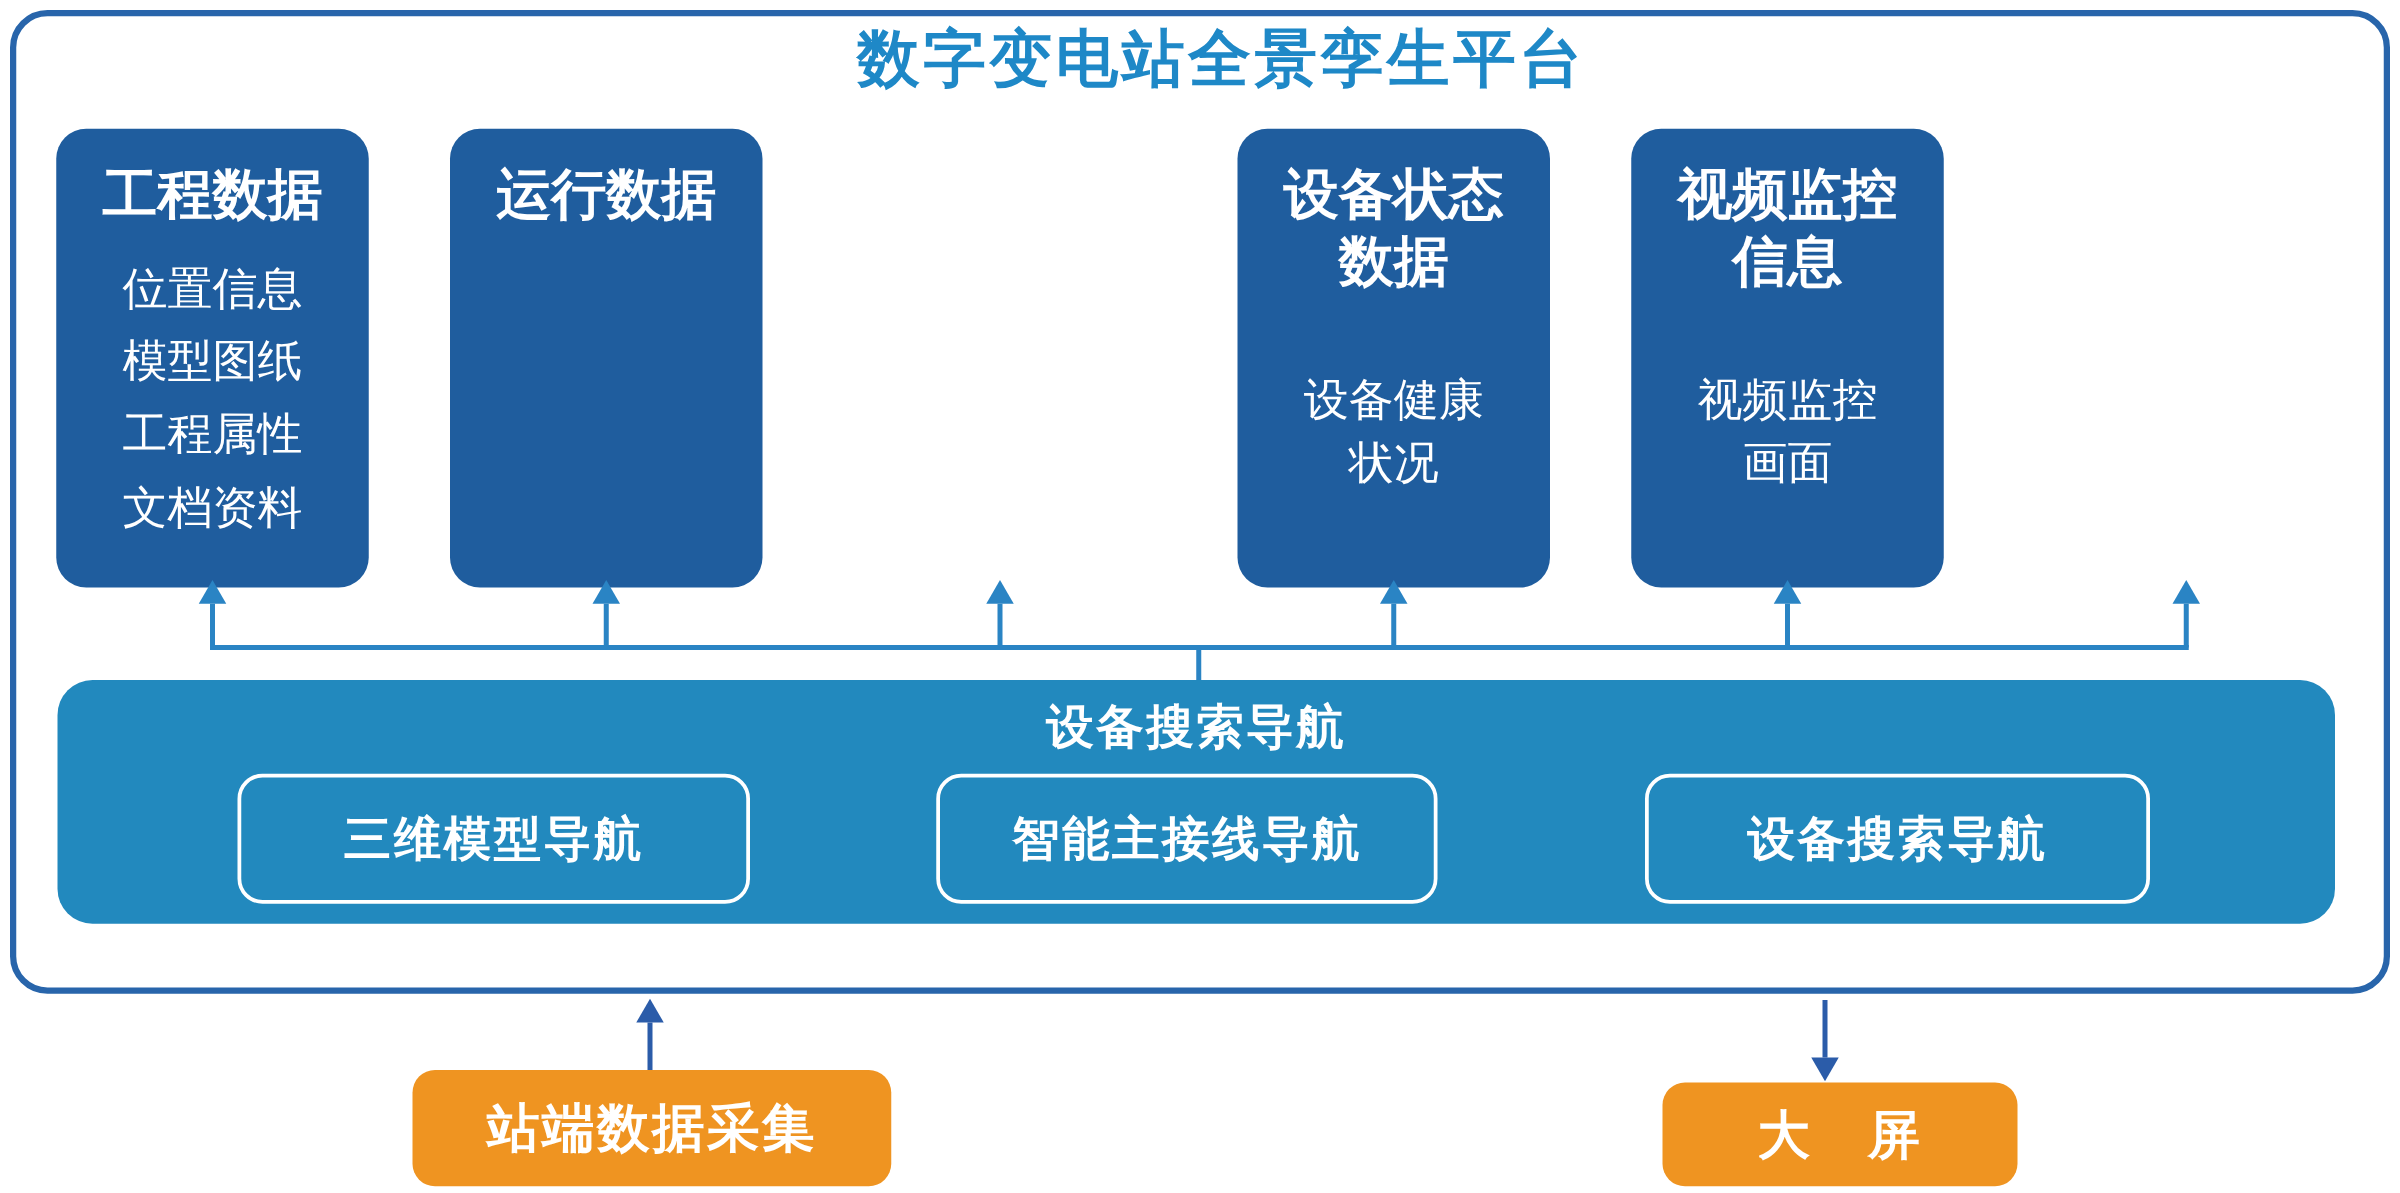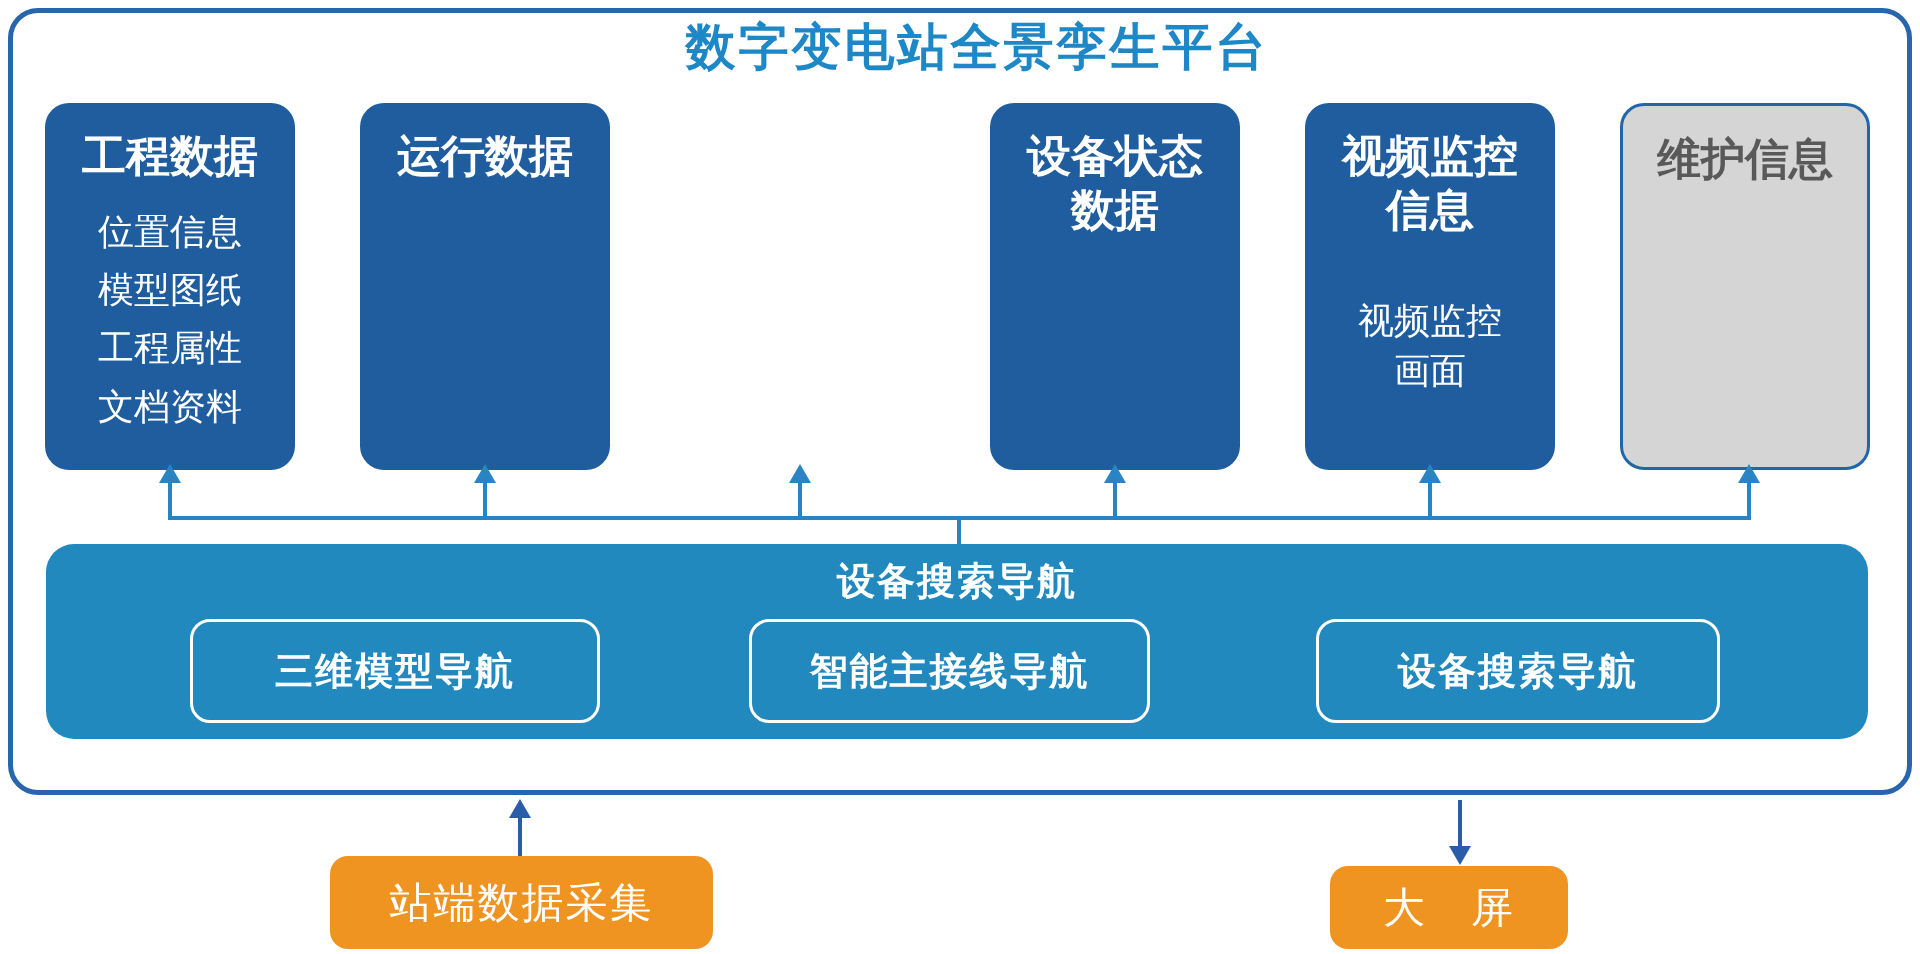--- a/index.html
+++ b/index.html
@@ -138,21 +138,21 @@
     color: #ffffff;
     letter-spacing: 2px;
   }
   
   .orange-box {
     position: absolute;
     background: #EF9421;
     border-radius: 18px;
     color: #ffffff;
     font-size: 42px;
-    font-weight: normal;
+    font-weight: bold;
     display: flex;
     align-items: center;
     justify-content: center;
     letter-spacing: 2px;
   }
 </style>
 </head>
 <body>
 
 <div class="canvas">
@@ -173,35 +173,35 @@
 
   <div class="card" style="left:360px;">
     <div class="card-title">运行数据</div>
     <div class="card-items"></div>
   </div>
 
 
   <div class="card" style="left:990px;align-items:center;">
     <div class="card-title">设备状态
 数据</div>
+    <div class="card-items">
+      <span>设备健康
+状况</span>
+    </div>
   </div>
 
   <div class="card" style="left:1305px;justify-content:flex-end;">
     <div class="card-title">视频监控
 信息</div>
     <div class="card-items">
       <span>视频监控
 画面</span>
     </div>
   </div>
 
-  <div class="card gray" style="left:1620px;">
-    <div class="card-title">维护信息</div>
-    <div class="card-items"></div>
-  </div>
 
   <div class="hline"></div>
   <div class="vtrunk"></div>
 
   <div class="varrow card-arrow" style="left:159px;top:464px;">
       <div class="head-up"></div>
       <div class="stem"></div>
     </div>
   <div class="varrow card-arrow" style="left:474px;top:464px;">
       <div class="head-up"></div>
@@ -234,15 +234,15 @@
   <div class="varrow navy" style="left:509px;top:799px;">
     <div class="head-up"></div>
     <div class="stem" style="height:38px;"></div>
   </div>
   <div class="varrow navy" style="left:1449px;top:800px;">
     <div class="stem" style="height:46px;"></div>
     <div class="head-down"></div>
   </div>
 
   <div class="orange-box" style="left:330px;top:856px;width:383px;height:93px;">站端数据采集</div>
-  <div class="orange-box" style="left:1330px;top:866px;width:238px;height:83px;">大　屏</div>
+  <div class="orange-box" style="left:1330px;top:866px;width:284px;height:83px;">大　屏</div>
 
 </div>
 
 </body></html>

